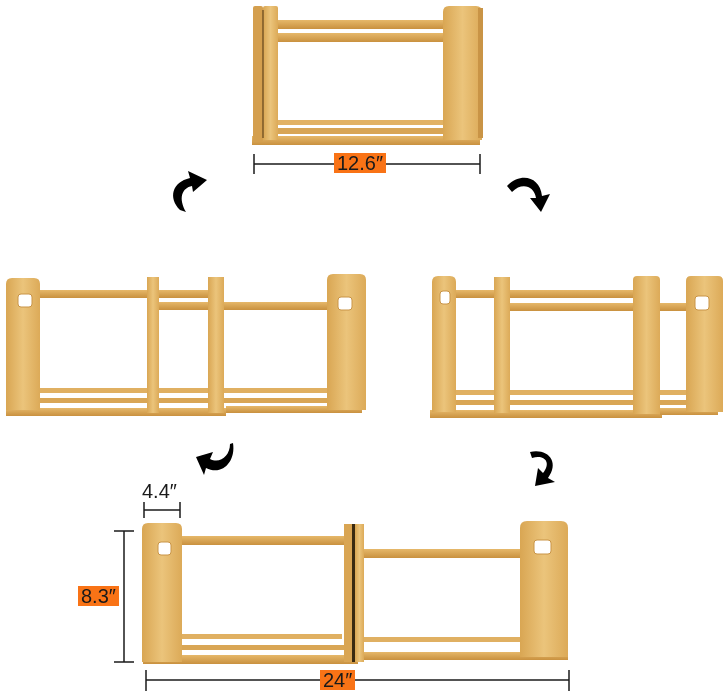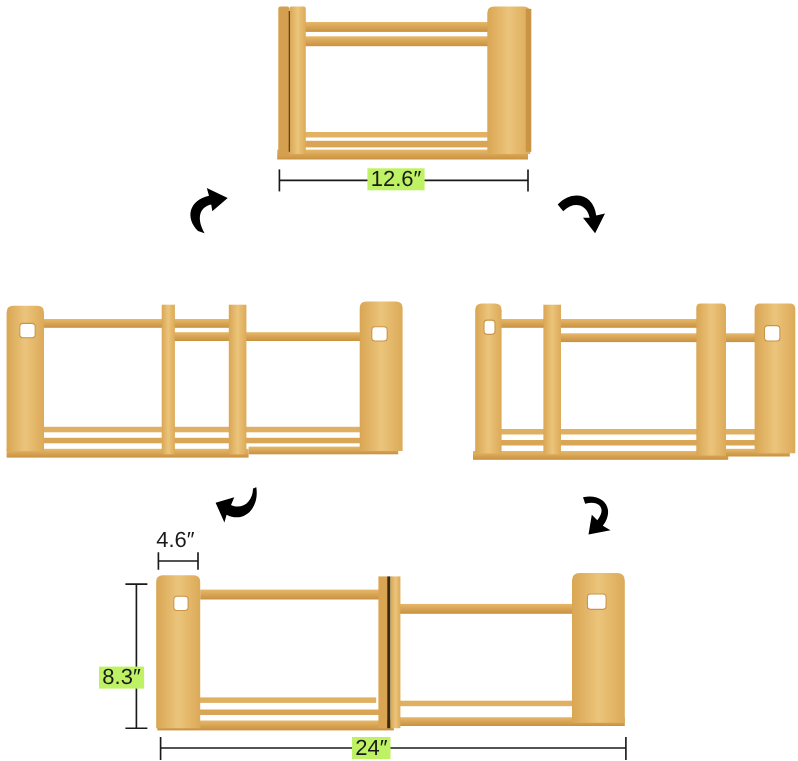--- a/index.html
+++ b/index.html
@@ -1,17 +1,17 @@
 <!DOCTYPE html>
 <html><head>
 <meta charset="utf-8">
 <style>
   html, body { margin: 0; padding: 0; background: #ffffff; }
   body { width: 725px; height: 692px; position: relative; overflow: hidden; font-family: "Liberation Sans", sans-serif; }
-  .dim-text { position: absolute; font-family: "Liberation Sans", sans-serif; font-size: 20px; color: #1a1a1a; background: #bef264; line-height: 1; padding: 0 3px; }
+  .dim-text { position: absolute; font-family: "Liberation Sans", sans-serif; font-size: 20px; color: #1a1a1a; background: #f97316; line-height: 1; padding: 0 3px; }
   svg { position: absolute; left: 0; top: 0; }
 </style>
 </head>
 <body>
 
 <svg width="725" height="692" viewBox="0 0 725 692">
   <defs>
     <linearGradient id="woodPanel" x1="0" x2="1" y1="0" y2="0">
       <stop offset="0" stop-color="#d9a653"></stop>
       <stop offset="0.5" stop-color="#ebc47b"></stop>
@@ -134,15 +134,15 @@
   </g>
   <g>
     <path d="M233 443 C236 462 222 476 206 468 L204 475 L196 457 L213 452 L210 459 C220 464 230 456 230 444 Z" fill="#000"></path>
   </g>
   <g>
     <path d="M530 452 C548 448 560 462 548 478 L555 482 L535 486 L538 468 L543 473 C552 462 544 454 532 458 Z" fill="#000"></path>
   </g>
 </svg>
 
 <div class="dim-text" style="left:334px; top:153px;">12.6″</div>
-<div class="dim-text" style="left:139px; top:481px; background:transparent;">4.6″</div>
-<div class="dim-text" style="left:90px; top:586px;margin-top:20px;">8.3″</div>
+<div class="dim-text" style="left:139px; top:481px; background:transparent;">4.4″</div>
+<div class="dim-text" style="left:78px; top:586px;">8.3″</div>
 <div class="dim-text" style="left:320px; top:670px;">24″</div>
 
 </body></html>

